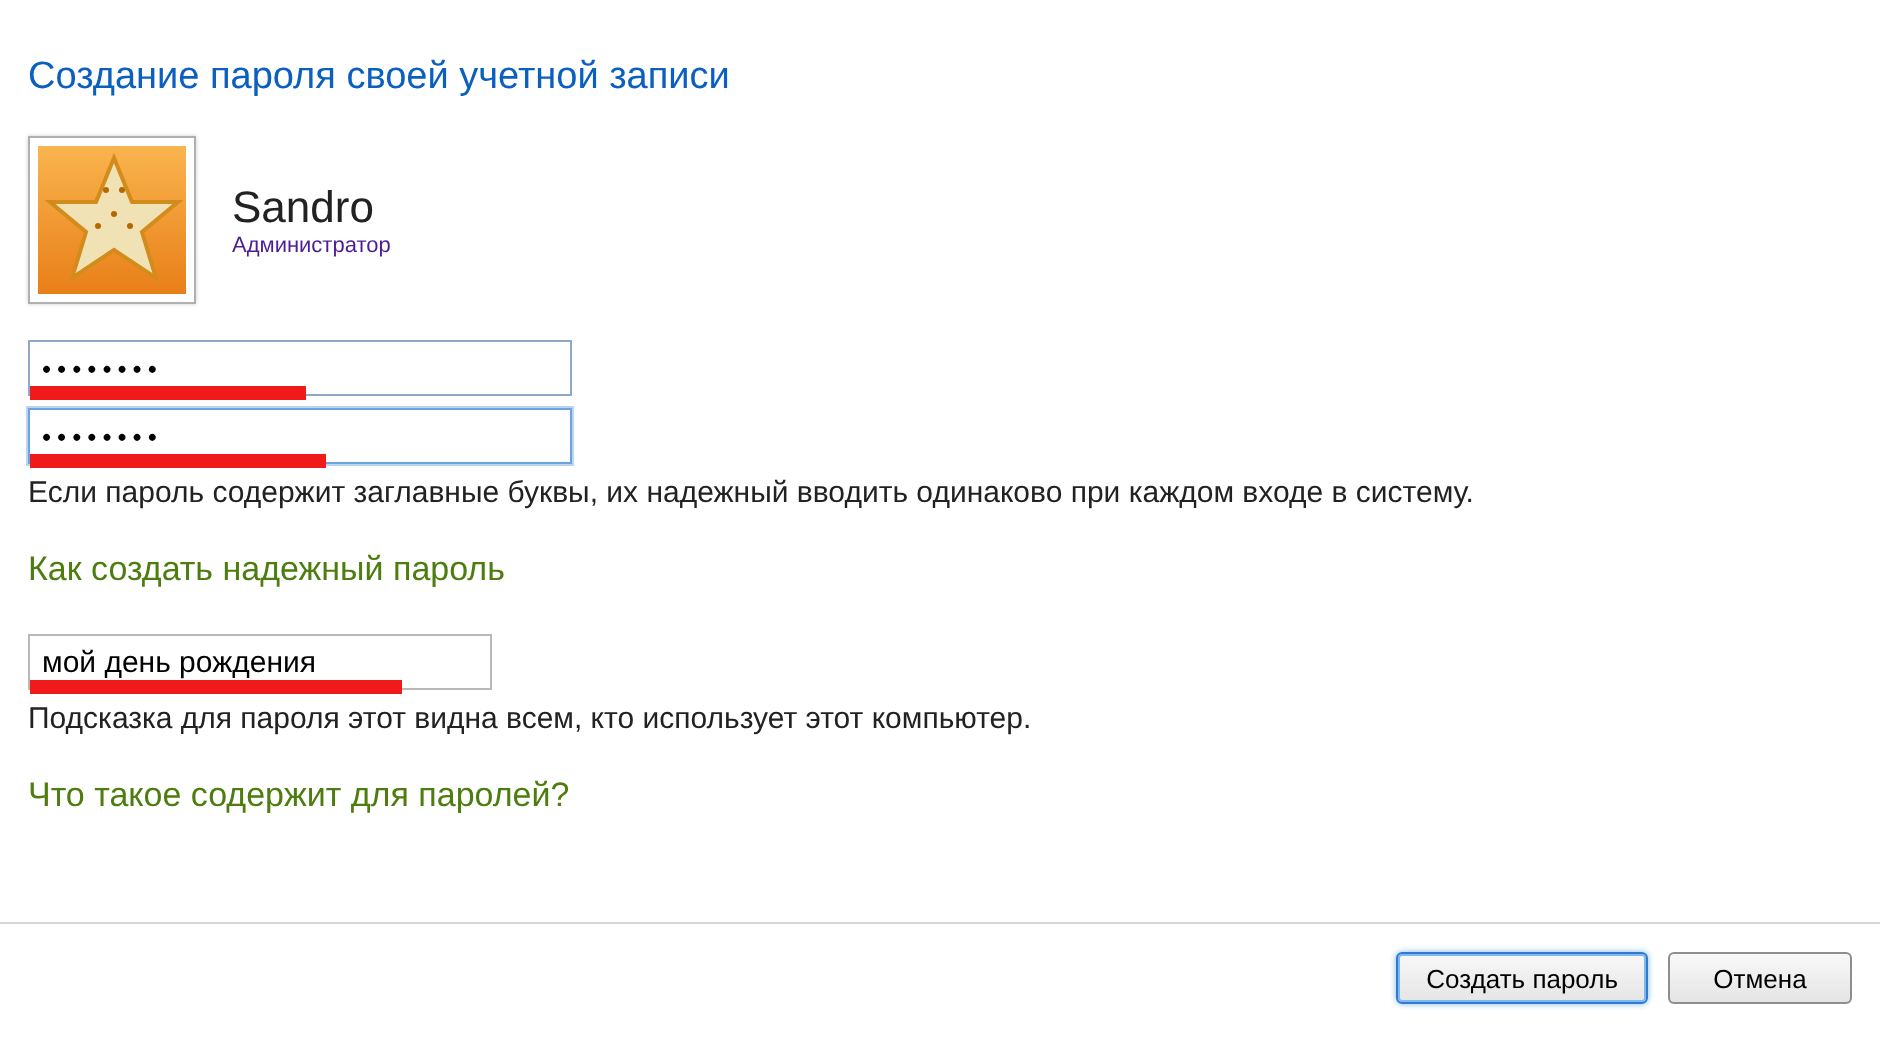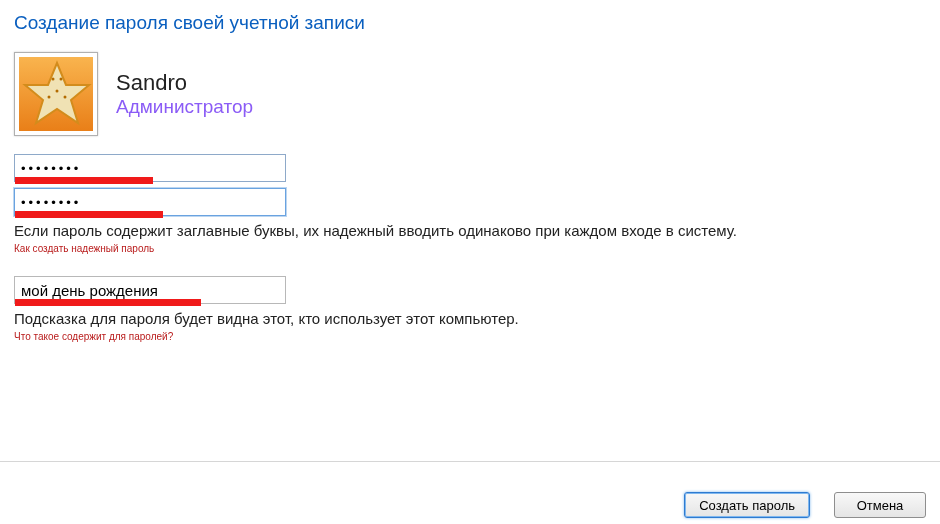--- a/index.html
+++ b/index.html
@@ -6,21 +6,21 @@
     body {
       font-family: "Segoe UI", Tahoma, Arial, sans-serif;
       font-size: 14px;
       background: #fff;
       width: 940px;
       height: 524px;
       overflow: hidden;
       color: #222;
     }
     .page {
-      padding: 8px 14px;
+      padding: 24px 14px;
       position: relative;
       height: 100%;
     }
     .title {
       color: #0a5fbf;
       font-size: 19px;
       font-weight: 400;
       margin-bottom: 18px;
       margin-top: 4px;
     }
@@ -45,22 +45,22 @@
       position: relative;
       overflow: hidden;
     }
     .avatar-inner svg { display:block; }
     .user-name {
       font-size: 22px;
       color: #222;
       font-weight: 400;
     }
     .user-role {
-      font-size: 19px;
-      color: #8b5cf6;
+      font-size: 11px;
+      color: #4c1d95;
     }
     .field-wrap { position: relative; width: 272px; }
     .pw {
       display: block;
       width: 272px;
       height: 28px;
       padding: 3px 6px;
       font-family: Verdana, Arial, sans-serif;
       font-size: 13px;
       letter-spacing: 3px;
@@ -68,53 +68,53 @@
       outline: none;
       position: relative;
       z-index: 1;
     }
     .pw.focus {
       border: 1px solid #6aa3e0;
       box-shadow: 0 0 0 1px #bcd6f1;
     }
     .hint-input {
       display: block;
-      width: 272px;
+      width: 232px;
       height: 28px;
       padding: 3px 6px;
       font-size: 15px;
       border: 1px solid #b8b8b8;
       outline: none;
       position: relative;
       z-index: 1;
     }
     .overlay-red {
       position: absolute;
       left: 1px;
       bottom: -2px;
       height: 7px;
       background: #f01a1a;
       z-index: 2;
     }
     .row-gap { height: 6px; }
     .desc { font-size: 15px; margin-top: 6px; }
-    .link { color: #b91c1c; font-size: 10px; cursor: pointer; margin-top: 4px; }
+    .link { color: #4d7c0f; font-size: 17px; cursor: pointer; margin-top: 20px; }
     .section-gap { height: 22px; }
     .divider {
       position: absolute;
       left: 0; right: 0;
       border-top: 1px solid #d6d6d6;
       bottom: 62px;
     }
     .buttons {
       position: absolute;
       right: 14px;
-      bottom: 6px;
+      bottom: 22px;
       display: flex;
-      gap: 24px;
+      gap: 10px;
       margin-top: 32px;
     }
     .btn {
       min-width: 92px;
       height: 26px;
       font-size: 13px;
       font-family: "Segoe UI", Tahoma, Arial, sans-serif;
       border: 1px solid #8e8e8e;
       background: linear-gradient(#f8f8f8,#e5e5e5);
       border-radius: 3px;
@@ -167,21 +167,21 @@
   <div class="desc">Если пароль содержит заглавные буквы, их надежный вводить одинаково при каждом входе в систему.</div>
   <div class="link">Как создать надежный пароль</div>
 
   <div class="section-gap"></div>
 
   <div class="field-wrap">
     <input class="hint-input" type="text" readonly="" value="мой день рождения" style="">
     <div class="overlay-red" style="width: 186px;"></div>
   </div>
 
-  <div class="desc">Подсказка для пароля будет видна этот, кто использует этот компьютер.</div>
+  <div class="desc">Подсказка для пароля этот видна всем, кто использует этот компьютер.</div>
   <div class="link">Что такое содержит для паролей?</div>
 
   <div class="divider"></div>
 
   <div class="buttons">
     <button class="btn primary">Создать пароль</button>
     <button class="btn">Отмена</button>
   </div>
 
 </div>

